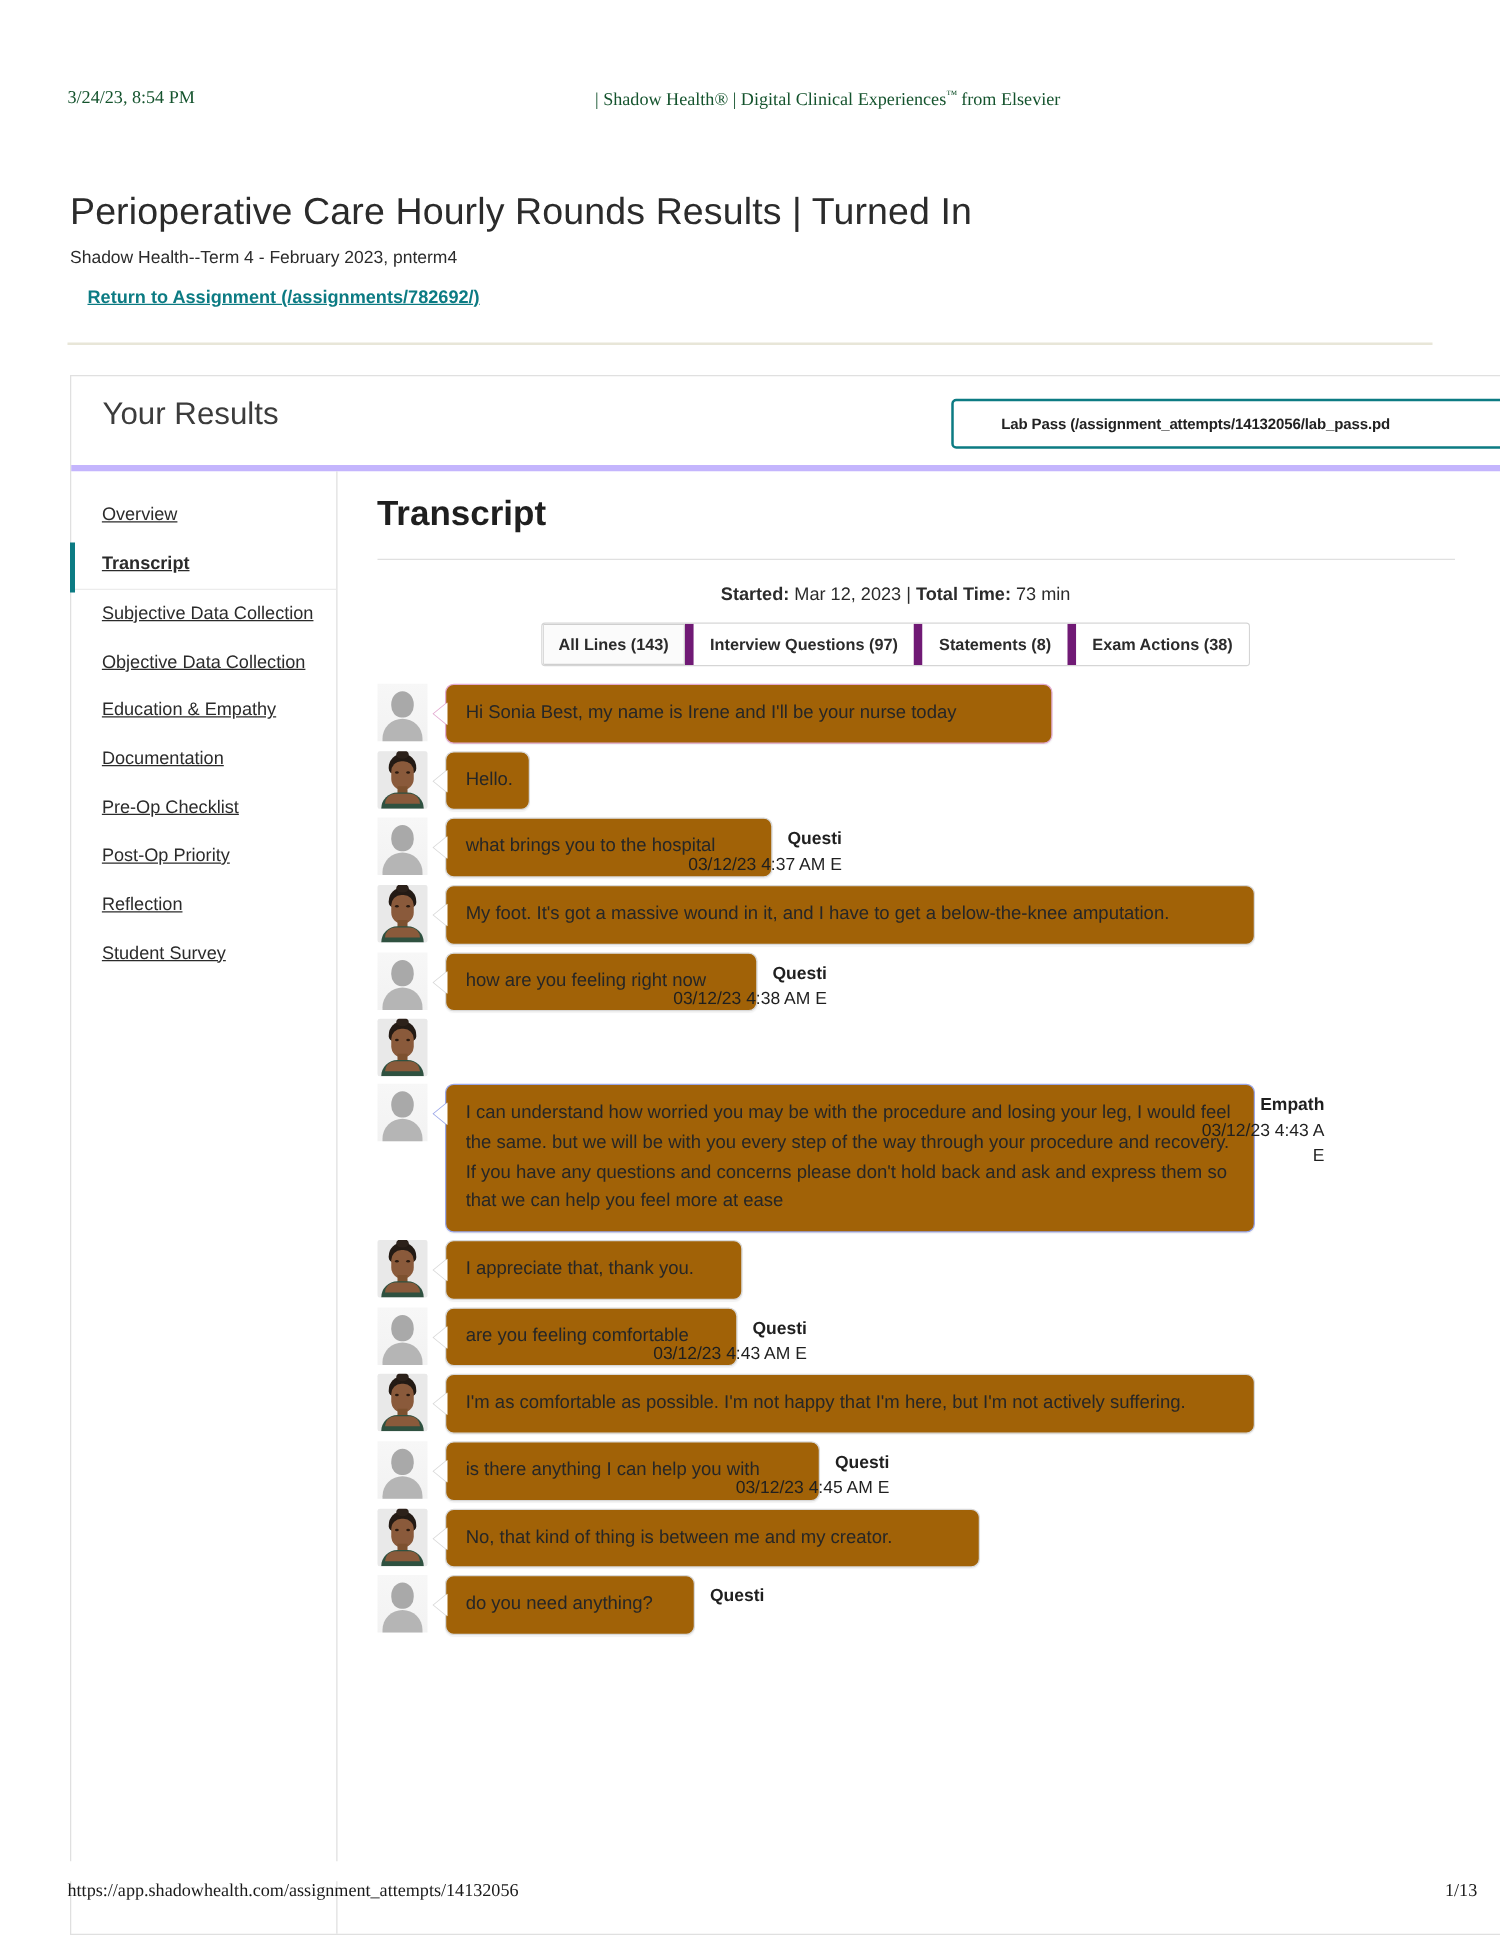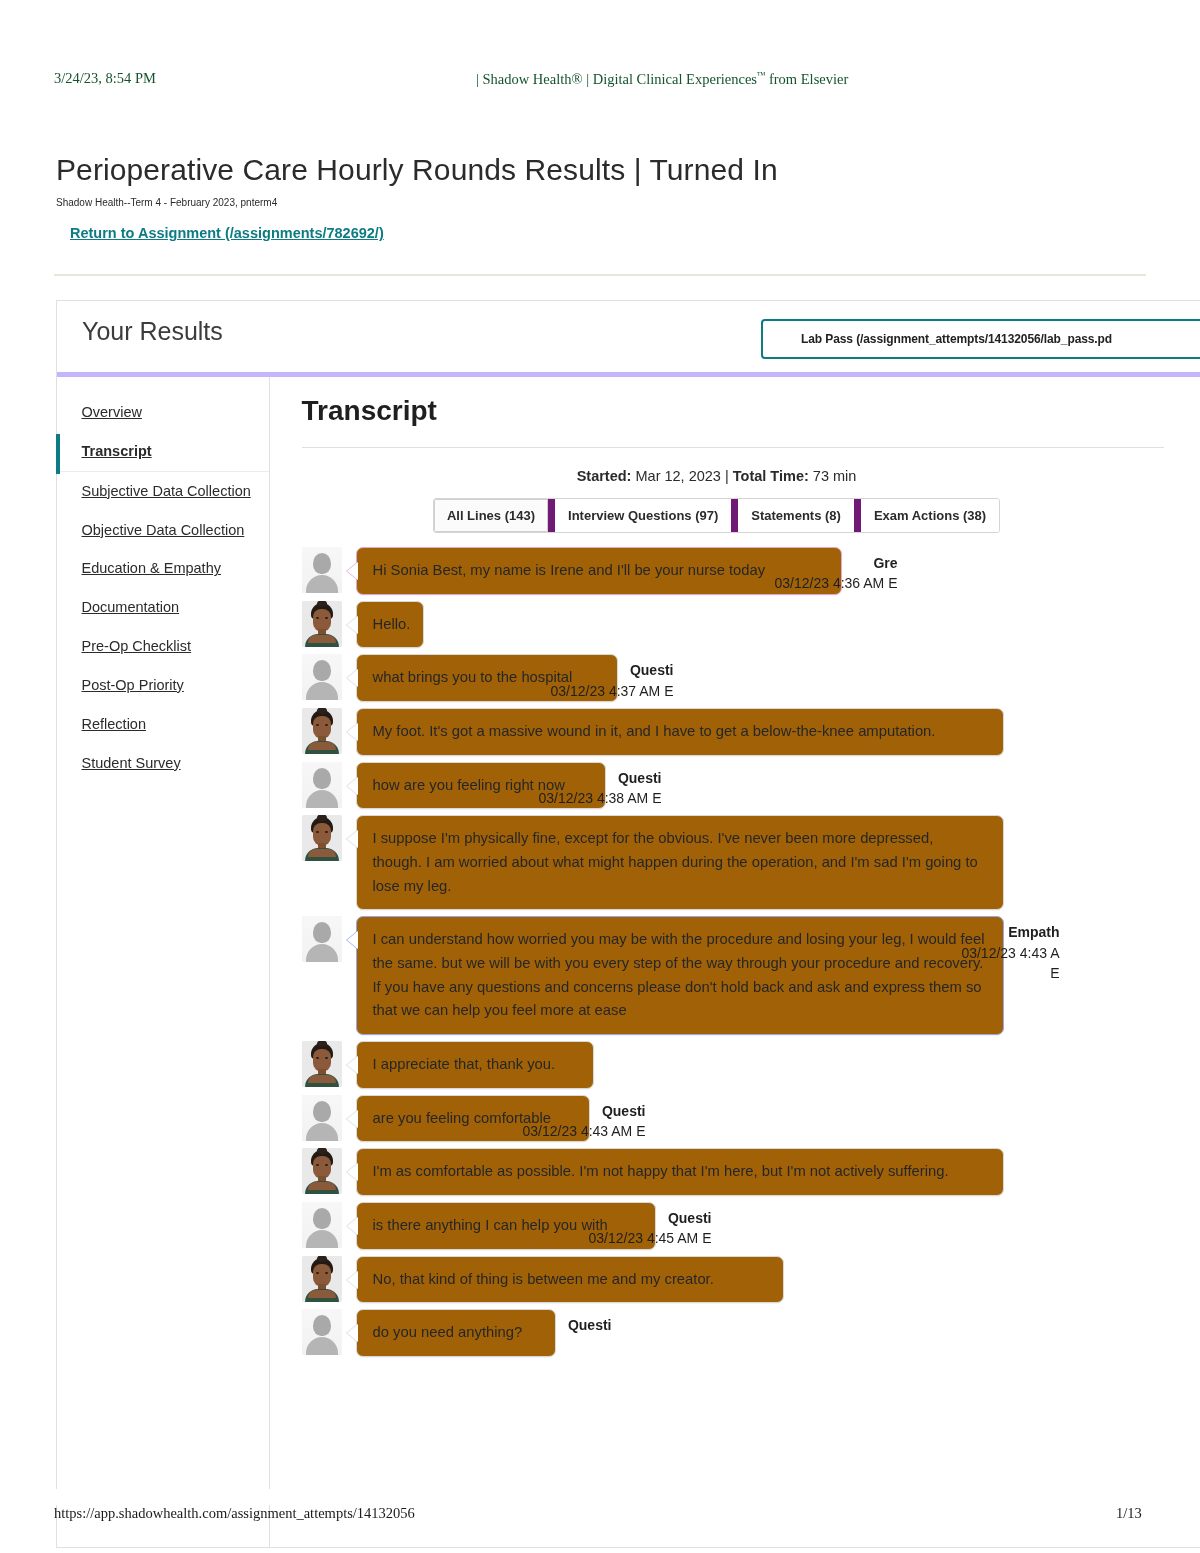--- a/index.html
+++ b/index.html
@@ -24,30 +24,30 @@
   .print-head .ph-mid   { position:absolute; left:476px; top:0; white-space:nowrap; }
   .print-head .ph-mid .tm { font-size:9px; vertical-align:super; letter-spacing:-0.5px;}
 
   
   .print-foot {
     position:absolute; top:1505px; left:0; width:1200px; height:22px;
     font-family:"Liberation Serif", serif;
     font-size:14.5px; color:#1a1a1a;
   }
   .print-foot .pf-left  { position:absolute; left:54px; top:0; white-space:nowrap;}
-  .print-foot .pf-right { position:absolute; left:1116px; top:0; white-space:nowrap;}
+  .print-foot .pf-right { position:absolute; left:1156px; top:0; white-space:nowrap;}
 
   
   .title-block { position:absolute; left:56px; top:152px; width:1090px; }
   .page-title {
     font-size:30px; font-weight:400; color:#2b2b2b;
     line-height:1.2; margin:0; letter-spacing:0.1px;
   }
   .page-sub {
-    font-size:10px; color:#2b2b2b; margin:8px 0 0 0; line-height:1.3;
+    font-size:14px; color:#2b2b2b; margin:8px 0 0 0; line-height:1.3;
   }
   .return-link {
     display:inline-block; margin:16px 0 0 14px;
     font-size:14.5px; font-weight:bold; color:#0c7b83;
     text-decoration:underline; cursor:pointer; white-space:nowrap;
   }
 
   .rule-beige {
     position:absolute; left:54px; top:274px; width:1092px;
     height:2px; background:#e8e6d8;
@@ -242,25 +242,20 @@
       </div>
 
       <div class="t-list" id="transcript-list">
           <div class="t-row">
             <div class="avatar av-nurse">
               <div class="head"></div>
               <div class="body"></div>
             </div>
             <div class="bubble-wrap">
               <div class="bubble greeting" style="width: 486px;">Hi Sonia Best, my name is Irene and I'll be your nurse today</div>
-              <div class="meta">
-                <span class="m-kind">Gre</span>
-                <span class="m-time">03/12/23 4:36 AM E</span>
-                <span class="m-time2"></span>
-              </div>
             </div>
           </div>
           <div class="t-row">
             <div class="avatar av-patient">
               <div class="p-bg"></div>
               <div class="p-hair"></div>
               <div class="p-bun"></div>
               <div class="p-face"></div>
               <div class="p-eyeL"></div>
               <div class="p-eyeR"></div>
@@ -320,23 +315,20 @@
             <div class="avatar av-patient">
               <div class="p-bg"></div>
               <div class="p-hair"></div>
               <div class="p-bun"></div>
               <div class="p-face"></div>
               <div class="p-eyeL"></div>
               <div class="p-eyeR"></div>
               <div class="p-neck"></div>
               <div class="p-top"></div>
               <div class="p-sh"></div>
-            </div>
-            <div class="bubble-wrap">
-              <div class="bubble" style="width: 648px;">I suppose I'm physically fine, except for the obvious. I've never been more depressed, though. I am worried about what might happen during the operation, and I'm sad I'm going to lose my leg.</div>
             </div>
           </div>
           <div class="t-row">
             <div class="avatar av-nurse">
               <div class="head"></div>
               <div class="body"></div>
             </div>
             <div class="bubble-wrap">
               <div class="bubble empathize" style="width: 648px;">I can understand how worried you may be with the procedure and losing your leg, I would feel the same. but we will be with you every step of the way through your procedure and recovery. If you have any questions and concerns please don't hold back and ask and express them so that we can help you feel more at ease</div>
               <div class="meta">

